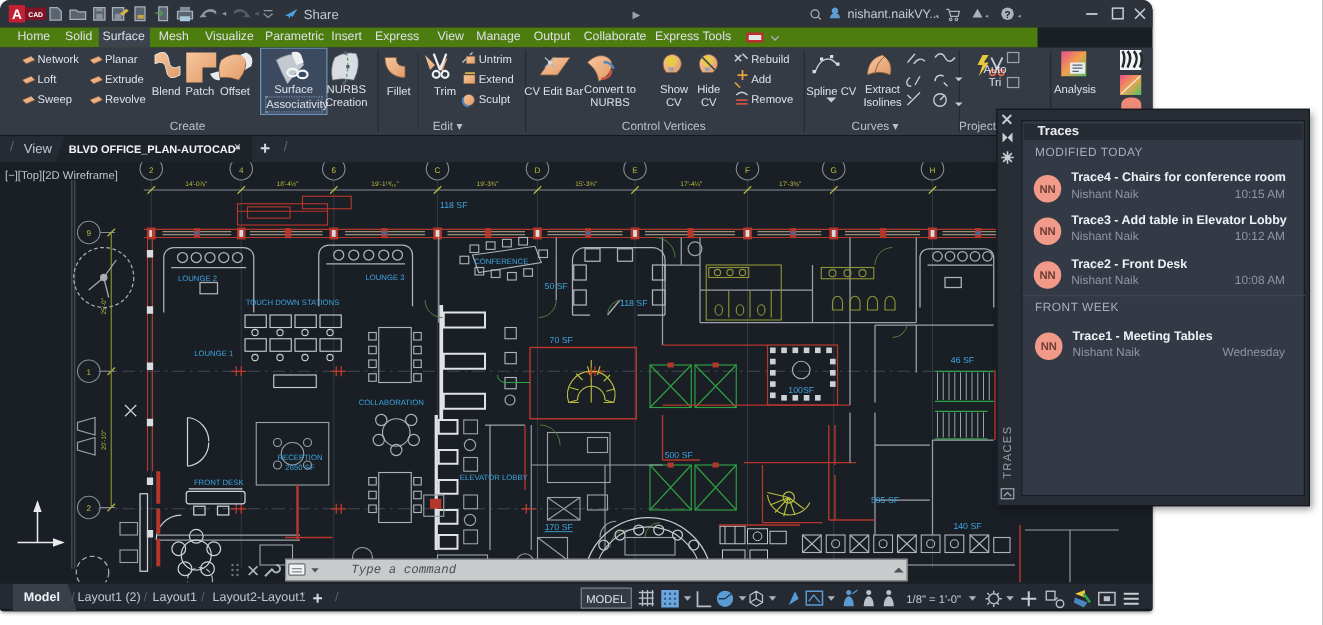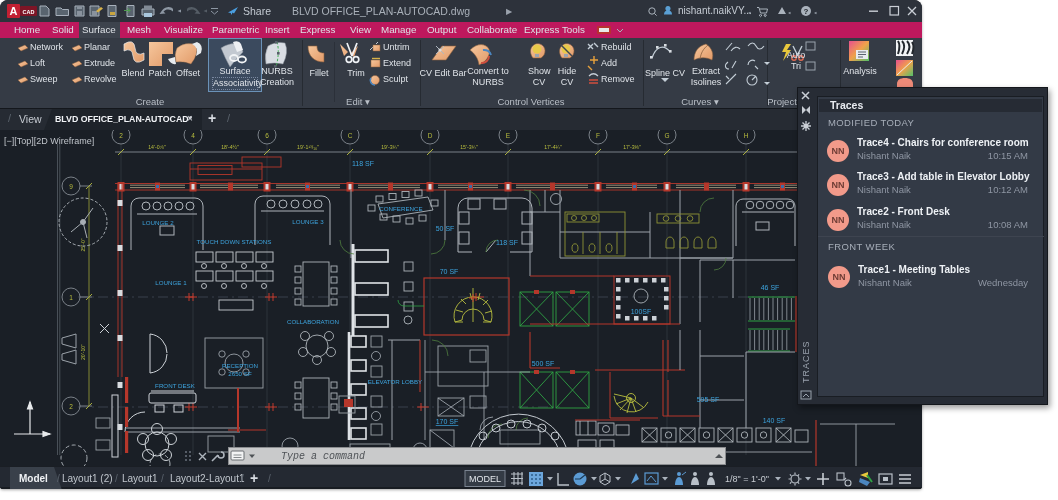--- a/index.html
+++ b/index.html
@@ -4,21 +4,21 @@
 <style>
 * { margin:0; padding:0; box-sizing:border-box; }
 html,body { width:1058px; height:500px; background:#ffffff; font-family:"Liberation Sans",sans-serif; overflow:hidden; }
 #stage { position:relative; width:1058px; height:500px; }
 #win { position:absolute; left:0; top:0; width:922px; height:489px; background:#1b2026; border-radius:8px 8px 3px 3px; box-shadow:0 1px 3px rgba(0,0,0,.35); overflow:hidden; }
 
 #titlebar { position:absolute; left:0; top:0; width:923px; height:22px; background:#2d323b; }
 #fname { position:absolute; left:281px; top:0; width:200px; height:22px; line-height:22px; text-align:center; color:#a9b0b9; font-size:10.5px; }
 #searchbox { position:absolute; left:500px; top:3px; width:144px; height:15px; background:#16191e; border:1px solid #3c434d; border-radius:2px; color:#79818c; font-size:9px; font-style:italic; line-height:13px; padding-left:5px; }
 
-#tabrow { position:absolute; left:0; top:22px; width:923px; height:16px; background:#be185d; }
+#tabrow { position:absolute; left:0; top:22px; width:830px; height:16px; background:#4d7c0f; }
 .rtab { position:absolute; top:0; height:16px; line-height:16px; color:#dde1e6; font-size:9.8px; }
 #tab-active { position:absolute; top:0; height:16px; background:#3d434d; }
 
 #ribbon { position:absolute; left:0; top:38px; width:923px; height:71px; background:#353b45; border-bottom:1px solid #14171c; }
 .plbl { position:absolute; top:58px; height:13px; line-height:12px; color:#b9bfc7; font-size:9.5px; text-align:center; }
 .psep { position:absolute; top:2px; width:1px; height:66px; background:#262b32; }
 .rsmall { position:absolute; color:#dfe3e8; font-size:9px; white-space:nowrap; }
 .rbiglbl { position:absolute; color:#dfe3e8; font-size:9px; text-align:center; line-height:10.5px; white-space:pre; }
 
 #filetabs { position:absolute; left:0; top:109px; width:923px; height:21px; background:#262b33; }
@@ -97,21 +97,20 @@
     <path d="M778 14 l4 -7 l4 7 z M782 9.5 l2.6 4.5 h-5.2 z" fill="#aab2bc"></path>
     <path d="M788 13 l2.5 -1.2 v2.4 z" fill="#9aa2ac"></path>
     <circle cx="806" cy="11" r="5" fill="#aab2bc"></circle>
           <text x="806" y="14.2" fill="#1e2228" font-size="8" font-weight="bold" text-anchor="middle">?</text>
     <path d="M814 13 l2.5 -1.2 v2.4 z" fill="#9aa2ac"></path>
 
     <rect x="869" y="10.5" width="9" height="1.4" fill="#c9ced5"></rect>
     <rect x="890" y="6.5" width="8.5" height="8.5" fill="none" stroke="#c9ced5" stroke-width="1.2"></rect>
     <path d="M908 7 l8 8 m0 -8 l-8 8" stroke="#c9ced5" stroke-width="1.3"></path>
    </svg>
-   <div id="fname">BLVD OFFICE_PLAN-AUTOCAD.dwg</div>
   </div>
   <div id="tabrow">
    <div id="tab-active" style="left:79px;width:41px;"></div>
    <span class="rtab" style="left:14px;">Home</span>
    <span class="rtab" style="left:52px;">Solid</span>
    <span class="rtab" style="left:82px;">Surface</span>
    <span class="rtab" style="left:127px;">Mesh</span>
    <span class="rtab" style="left:164px;">Visualize</span>
    <span class="rtab" style="left:212px;">Parametric</span>
    <span class="rtab" style="left:265px;">Insert</span>

